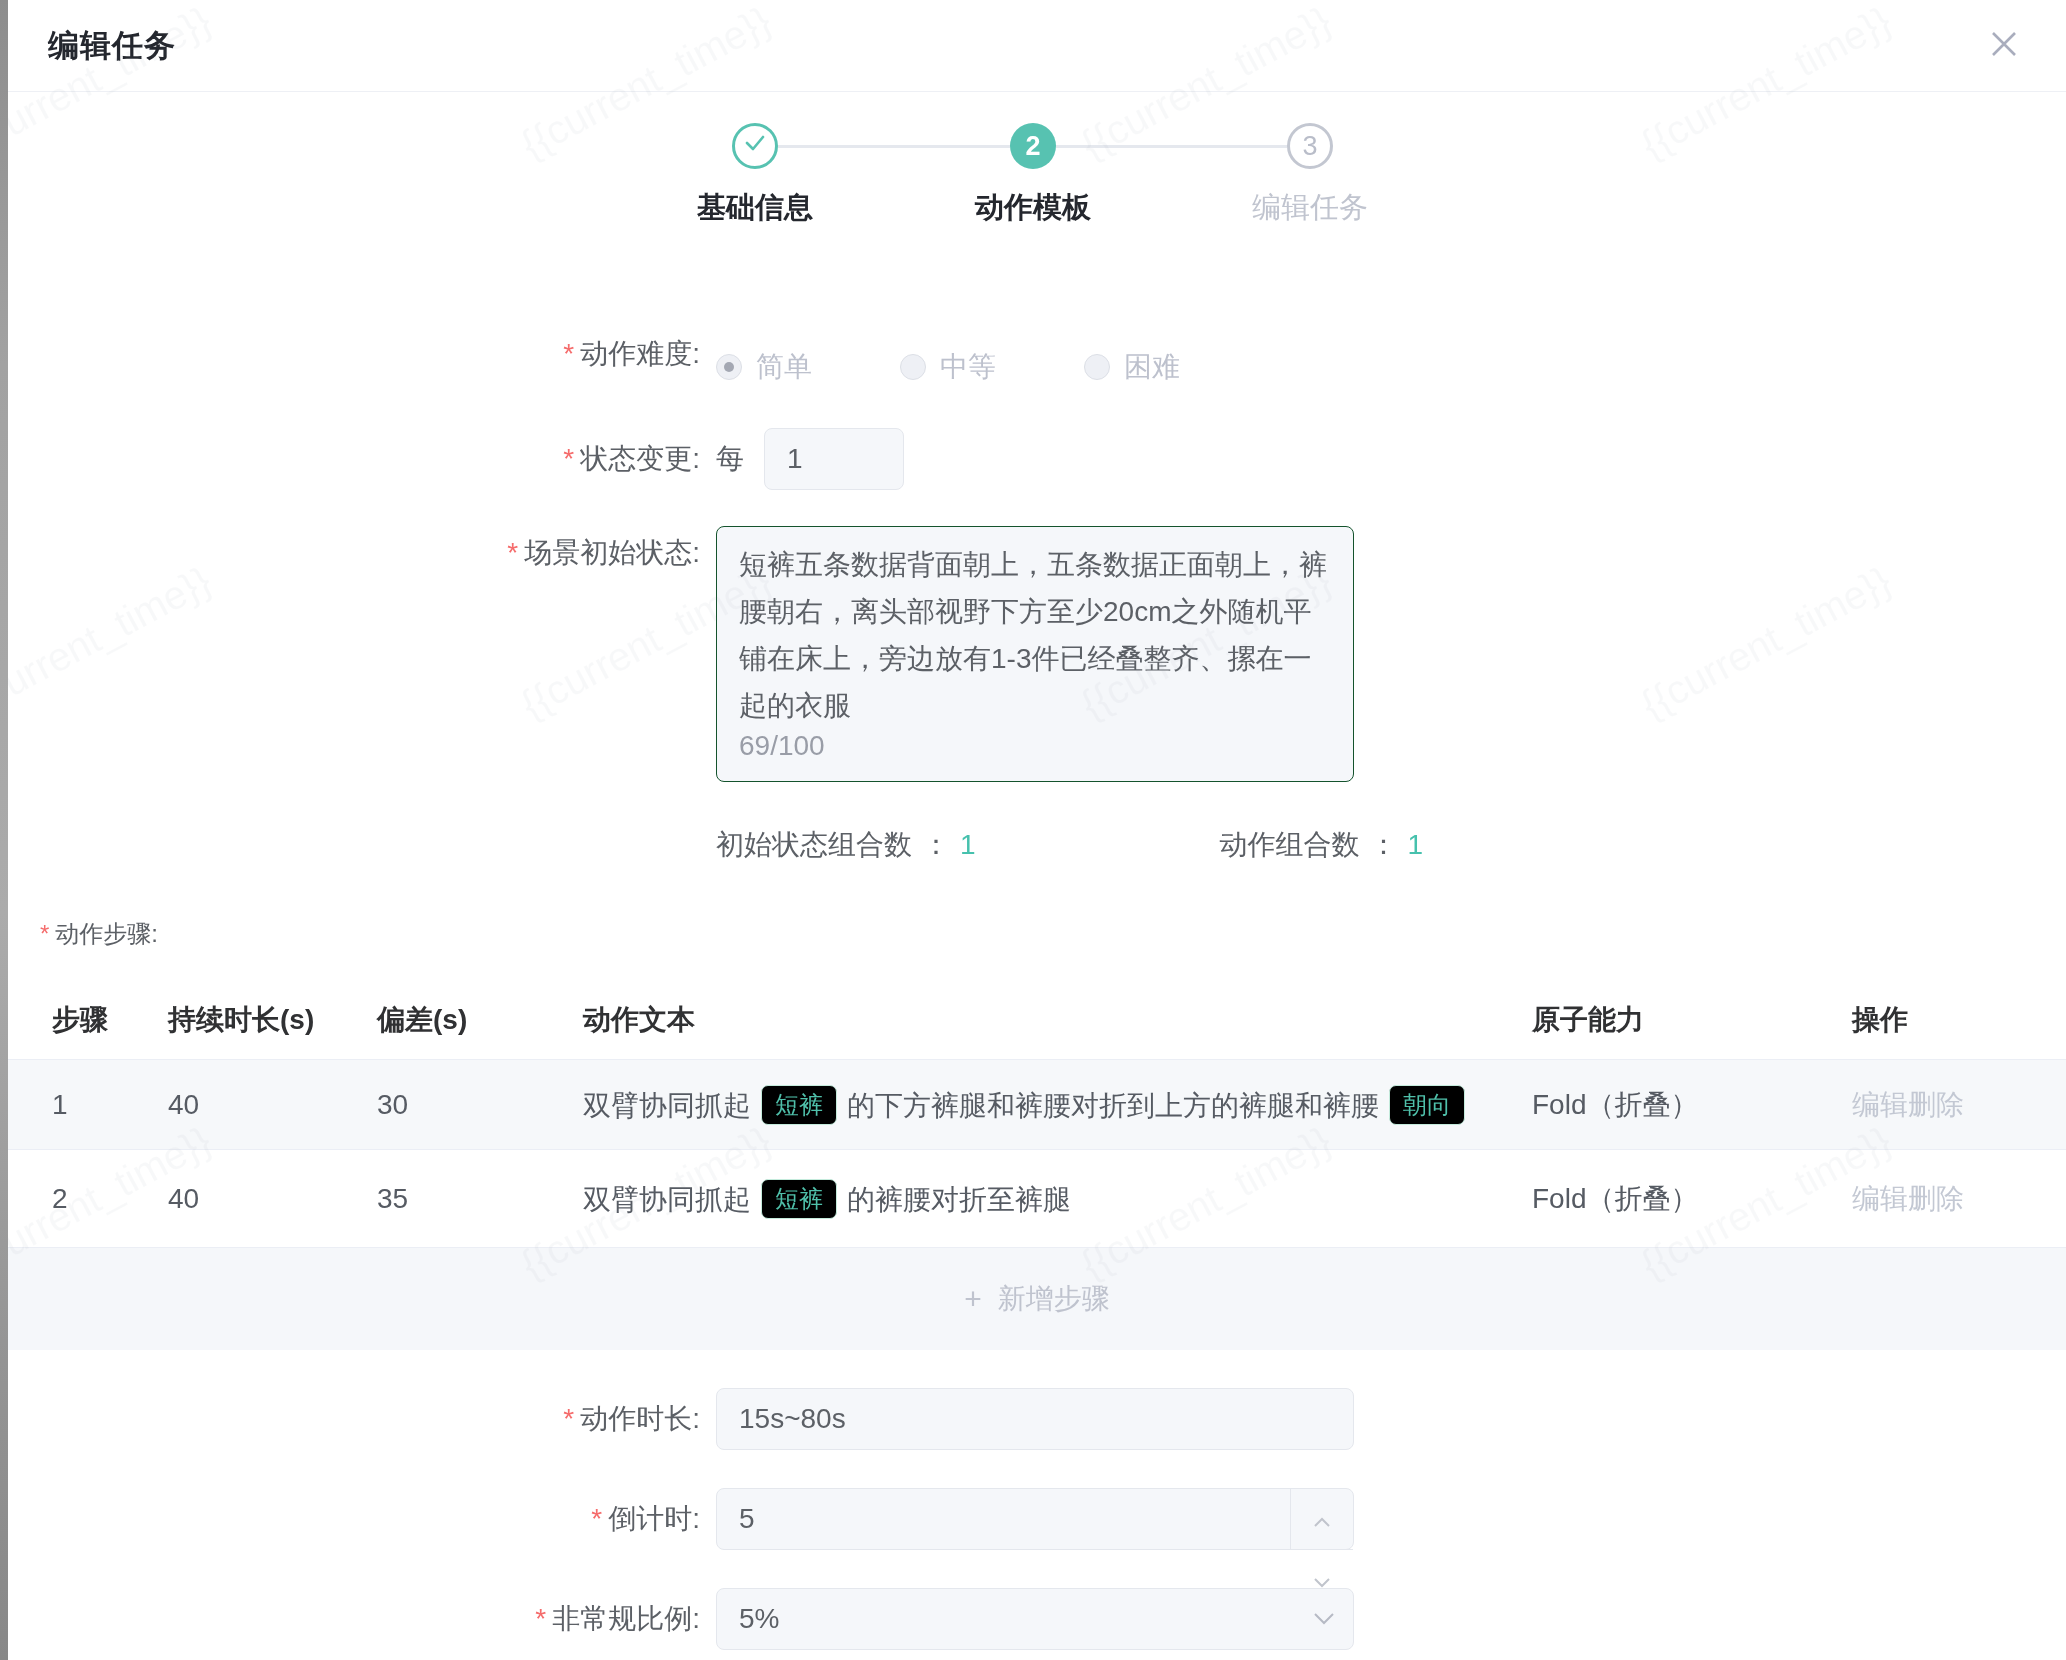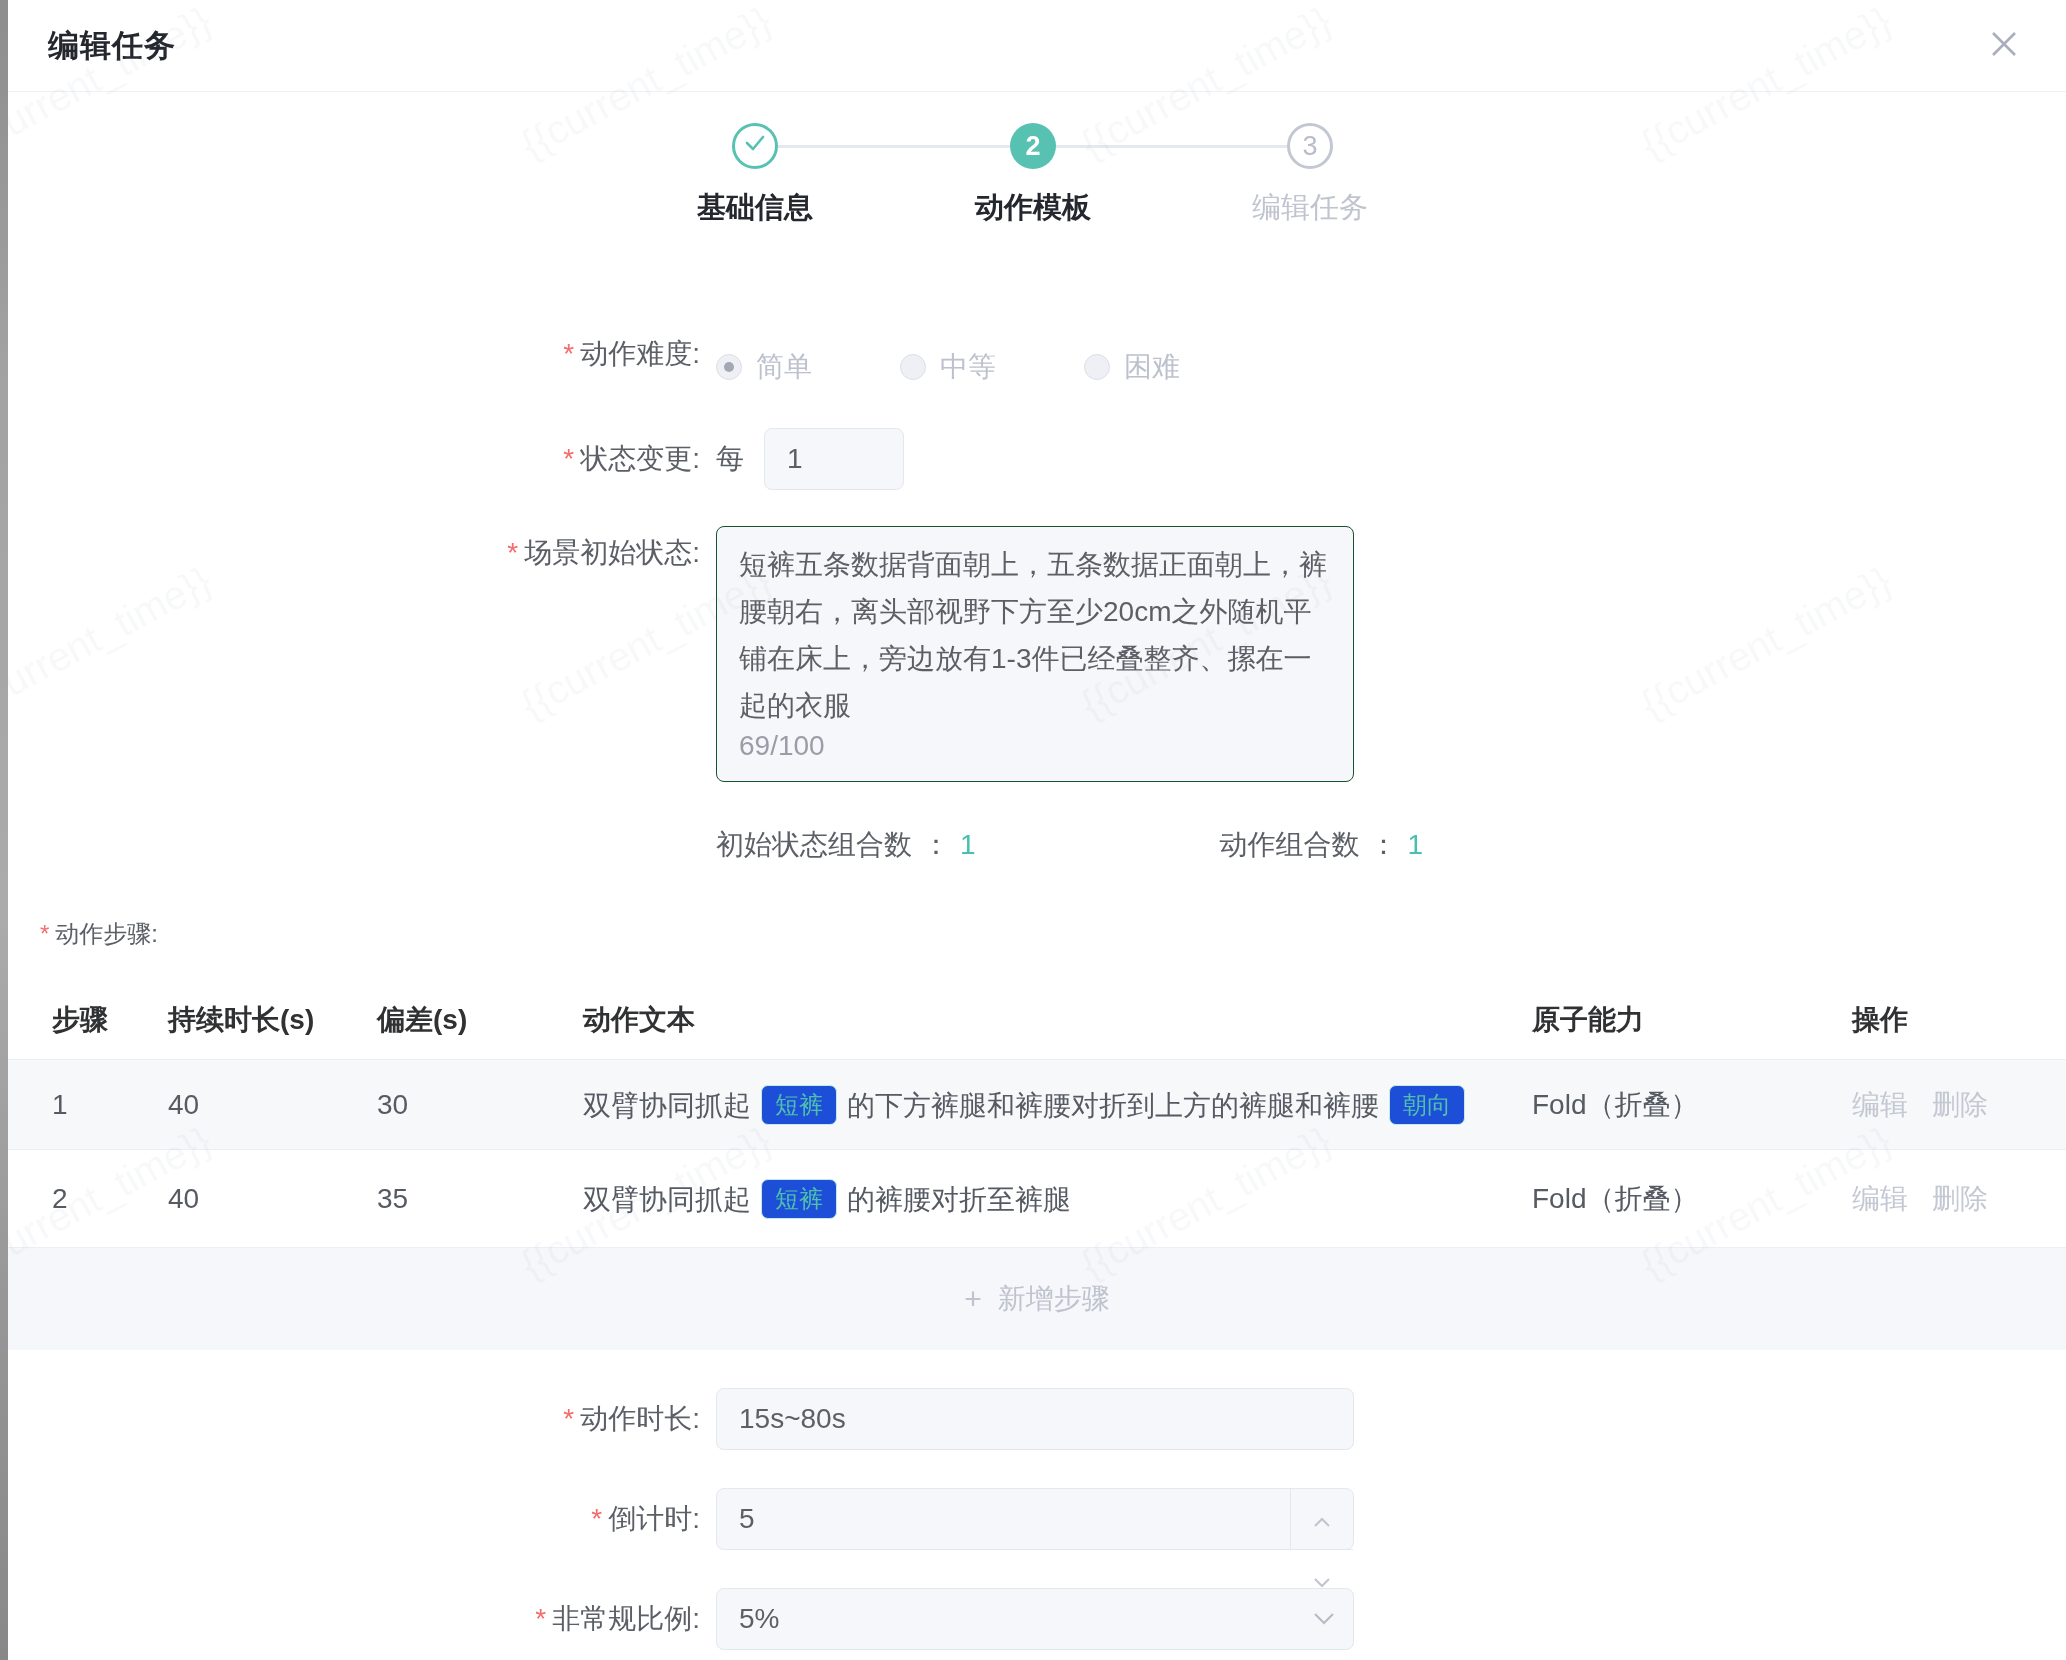--- a/index.html
+++ b/index.html
@@ -71,23 +71,23 @@
   .steps-label{position:absolute;left:32px;font-size:24px;color:#5c6066;}
 
   
   .ttable{position:absolute;left:0;top:980px;width:100%;}
   .trow{display:grid;grid-template-columns:116px 209px 206px 949px 306px 1fr;align-items:center;
         box-sizing:border-box;padding-left:44px;font-size:28px;color:#565b63;}
   .thead{height:80px;font-weight:700;color:#303133;border-bottom:1px solid #ebeef5;}
   .tr-data{border-bottom:1px solid #ebeef5;}
   .tr-0{height:90px;background:#f6f8fa;}
   .tr-1{height:98px;background:#fff;}
-  .tag{display:inline-block;margin:0 10px;padding:0 13px;border-radius:7px;background:#1d4ed8;
+  .tag{display:inline-block;margin:0 10px;padding:0 13px;border-radius:7px;background:#000000;
        border:1px solid #c4ebdc;color:#4fc0aa;font-size:24px;line-height:38px;vertical-align:2px;}
-  .acts{display:flex;gap:24px;padding-left:14px;text-align:center;}
+  .acts{display:flex;padding-left:14px;text-align:center;}
   .act-link{color:#c3c8d3;cursor:pointer;}
   .add-band{height:102px;background:#f5f7fa;display:flex;align-items:center;justify-content:center;
             font-size:28px;color:#bfc3ce;cursor:pointer;}
   .add-band .plus{margin-right:16px;font-size:30px;}
 
   
   .num-wrap{position:relative;}
   .spinner{position:absolute;right:0;top:0;bottom:0;width:62px;border-left:1px solid #e4e7ed;
            display:flex;flex-direction:column;}
   .spin-btn{flex:1;display:flex;align-items:center;justify-content:center;cursor:pointer;}

